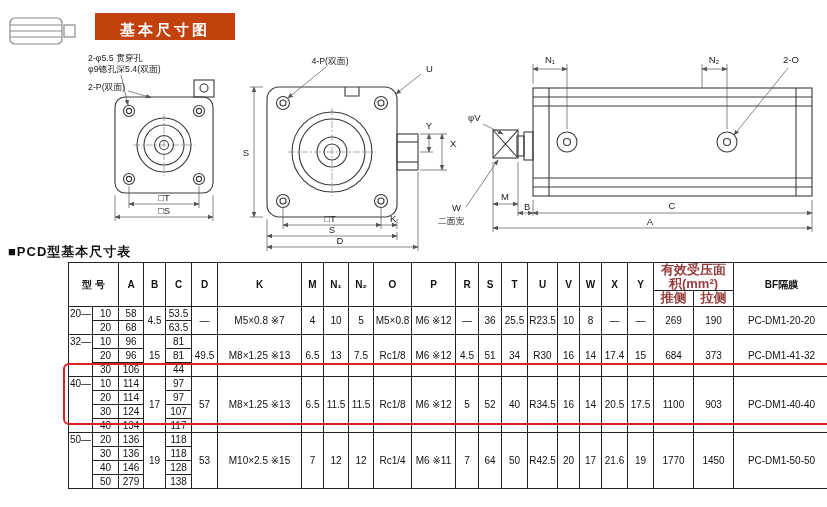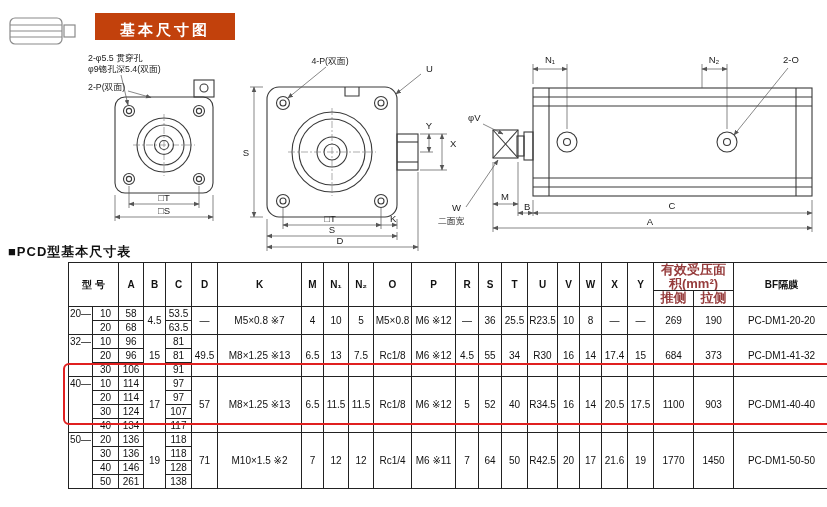--- a/index.html
+++ b/index.html
@@ -288,40 +288,40 @@
           <td rowspan="3">15</td>
           <td>81</td>
           <td rowspan="3">49.5</td>
           <td rowspan="3">M8×1.25 ※13</td>
           <td rowspan="3">6.5</td>
           <td rowspan="3">13</td>
           <td rowspan="3">7.5</td>
           <td rowspan="3">Rc1/8</td>
           <td rowspan="3">M6 ※12</td>
           <td rowspan="3">4.5</td>
-          <td rowspan="3">55</td>
+          <td rowspan="3">51</td>
           <td rowspan="3">34</td>
           <td rowspan="3">R30</td>
           <td rowspan="3">16</td>
           <td rowspan="3">14</td>
           <td rowspan="3">17.4</td>
           <td rowspan="3">15</td>
           <td rowspan="3">684</td>
           <td rowspan="3">373</td>
           <td rowspan="3">PC-DM1-41-32</td>
         </tr>
         <tr>
           <td>20</td>
           <td>96</td>
           <td>81</td>
         </tr>
         <tr>
           <td>30</td>
           <td>106</td>
-          <td>91</td>
+          <td>44</td>
         </tr>
         <tr class="hl hl-first">
           <td rowspan="4" class="bore">40—</td>
           <td>10</td>
           <td>114</td>
           <td rowspan="4">17</td>
           <td>97</td>
           <td rowspan="4">57</td>
           <td rowspan="4">M8×1.25 ※13</td>
           <td rowspan="4">6.5</td>
@@ -355,22 +355,22 @@
           <td>40</td>
           <td>134</td>
           <td>117</td>
         </tr>
         <tr>
           <td rowspan="4" class="bore">50—</td>
           <td>20</td>
           <td>136</td>
           <td rowspan="4">19</td>
           <td>118</td>
-          <td rowspan="4">71</td>
-          <td rowspan="4">M10×1.5 ※2</td>
+          <td rowspan="4">53</td>
+          <td rowspan="4">M10×2.5 ※15</td>
           <td rowspan="4">7</td>
           <td rowspan="4">12</td>
           <td rowspan="4">12</td>
           <td rowspan="4">Rc1/4</td>
           <td rowspan="4">M6 ※11</td>
           <td rowspan="4">7</td>
           <td rowspan="4">64</td>
           <td rowspan="4">50</td>
           <td rowspan="4">R42.5</td>
           <td rowspan="4">20</td>
@@ -386,19 +386,19 @@
           <td>136</td>
           <td>118</td>
         </tr>
         <tr>
           <td>40</td>
           <td>146</td>
           <td>128</td>
         </tr>
         <tr>
           <td>50</td>
-          <td>261</td>
+          <td>279</td>
           <td>138</td>
         </tr>
       </tbody>
   </table>
 <div class="hl-box" style="border-color: rgb(224, 32, 32); left: -5px; top: 100.5px; width: 772px; height: 62px;"></div>
   </div>
 
 </body></html>

